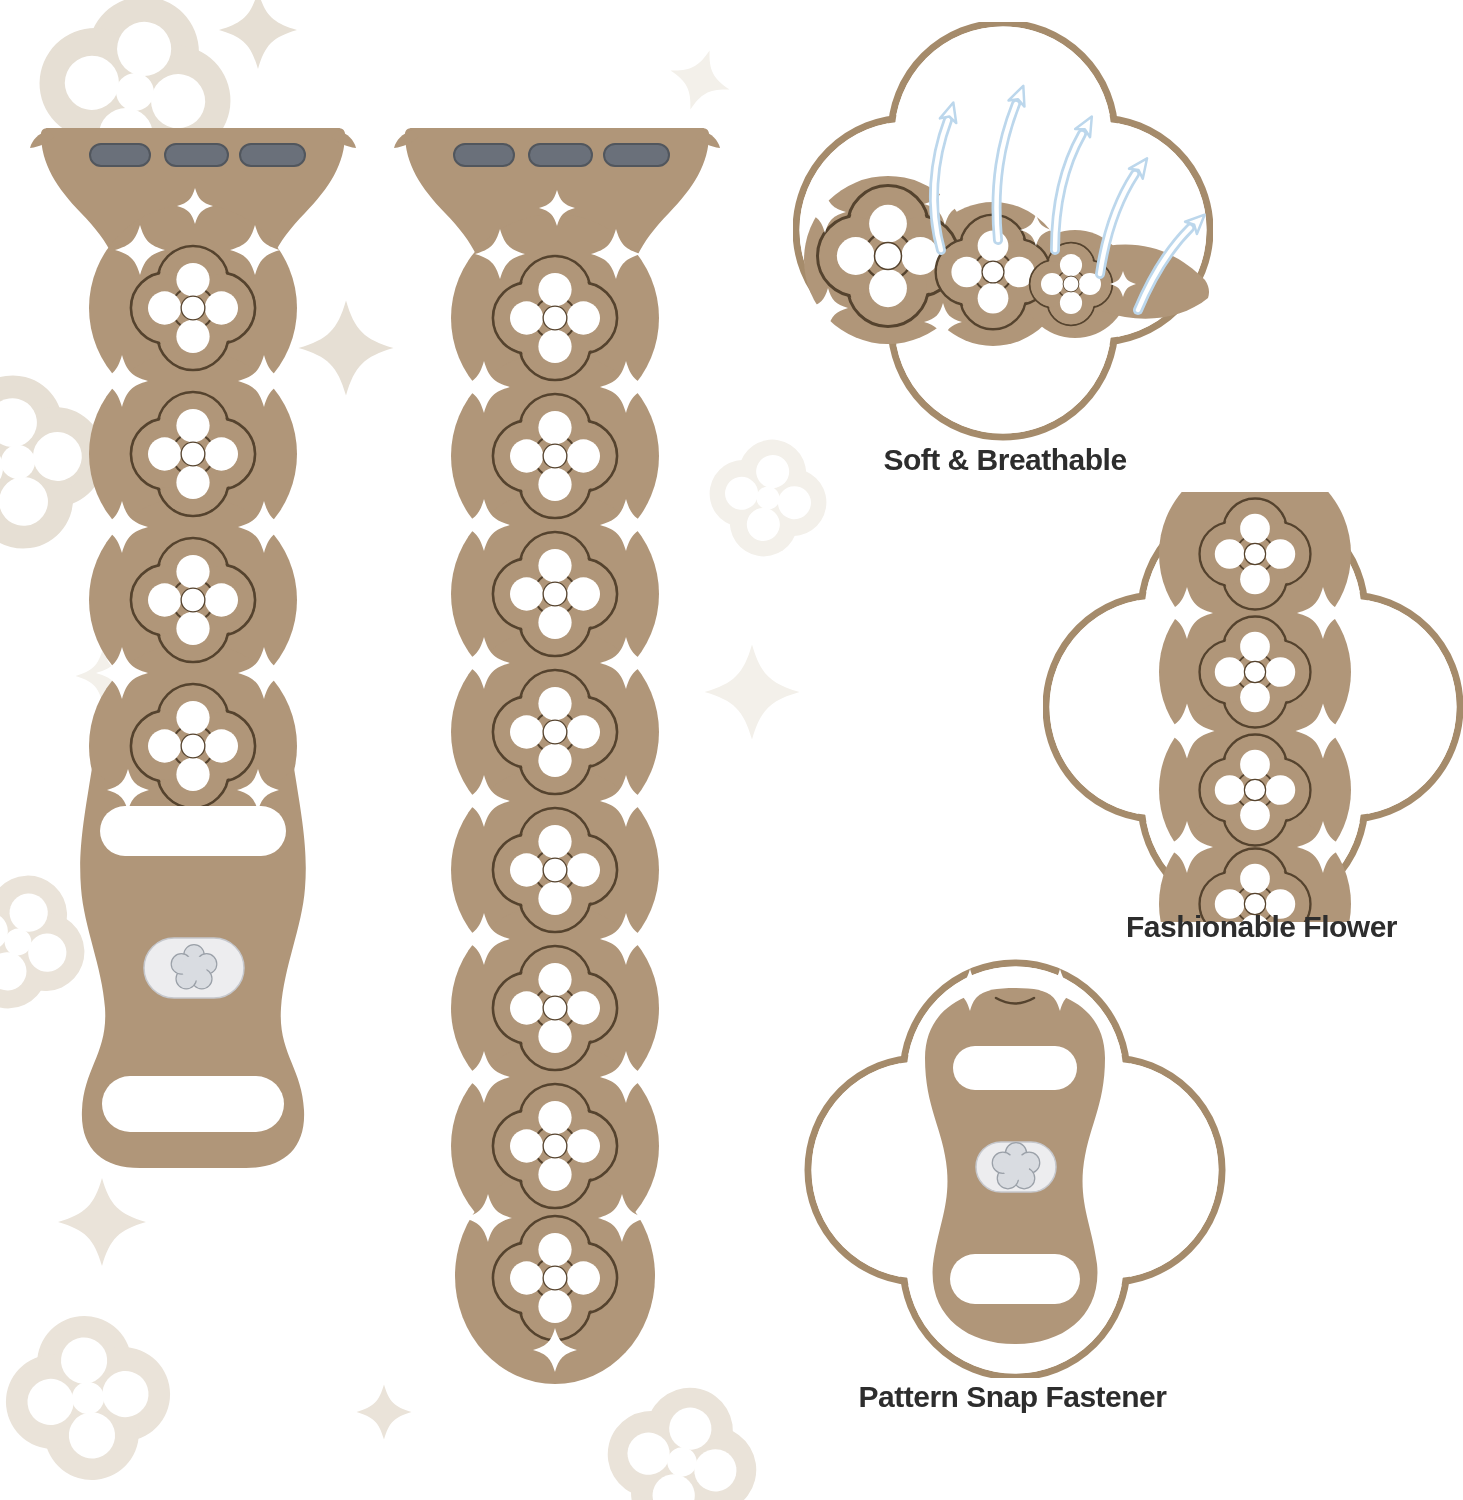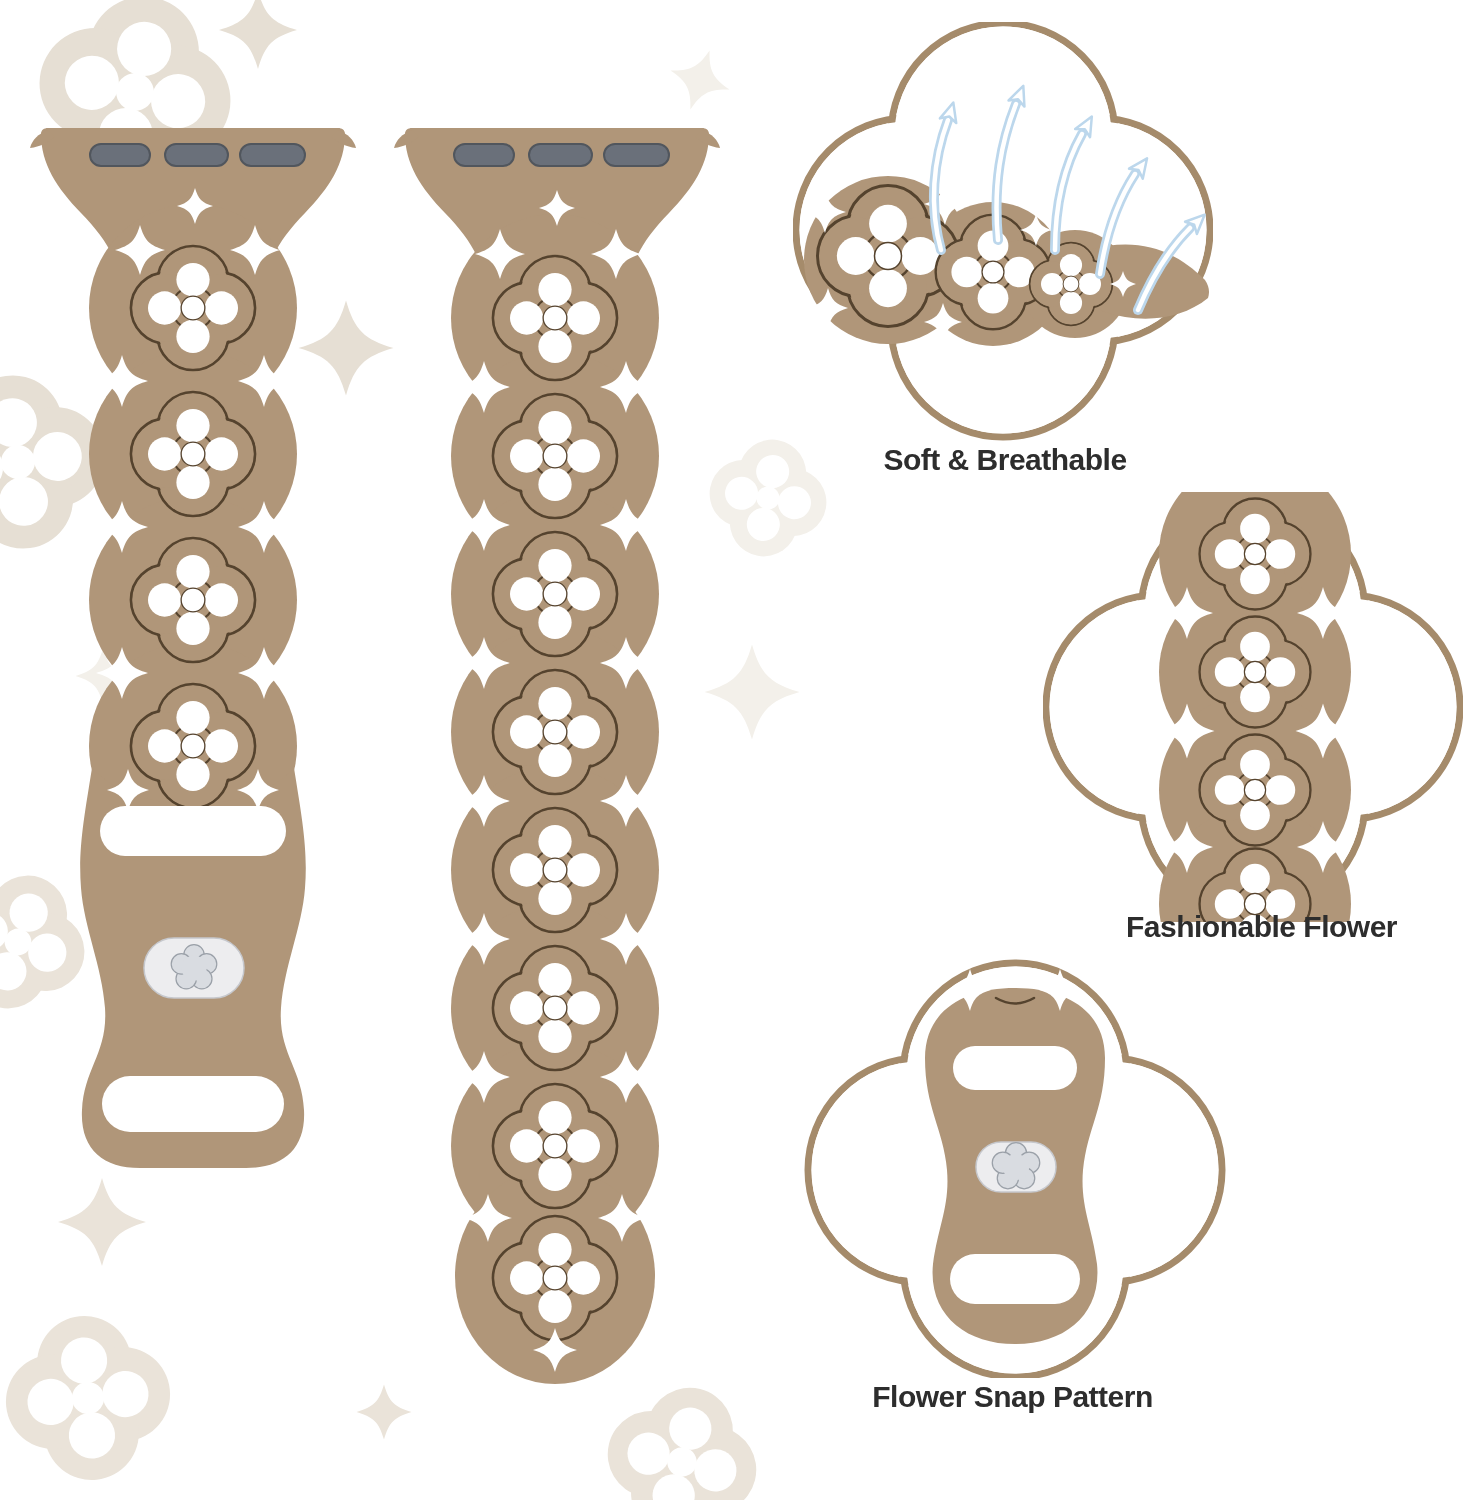--- a/index.html
+++ b/index.html
@@ -290,15 +290,15 @@
         <use href="#sparkle" transform="translate(170,32) scale(0.42)" class="hole"></use>
         <use href="#sparkle" transform="translate(260,32) scale(0.42)" class="hole"></use>
         <path class="groove" d="M196,40 Q215,51 234,40"></path>
         <rect class="hole" x="153" y="88" width="124" height="44" rx="22"></rect>
         <rect class="hole" x="150" y="296" width="130" height="50" rx="25"></rect>
         <rect class="silver" x="176" y="184" width="80" height="50" rx="25"></rect>
         <use href="#snap-flower" transform="translate(216,209) scale(1.25)"></use>
       </g>
     </svg>
   </div>
-  <div class="feature-label" style="left:800px;top:1380px;width:425px;">Flower Snap Pattern</div>
+  <div class="feature-label" style="left:800px;top:1380px;width:425px;">Pattern Snap Fastener</div>
 
 </div>
 
 </body></html>

